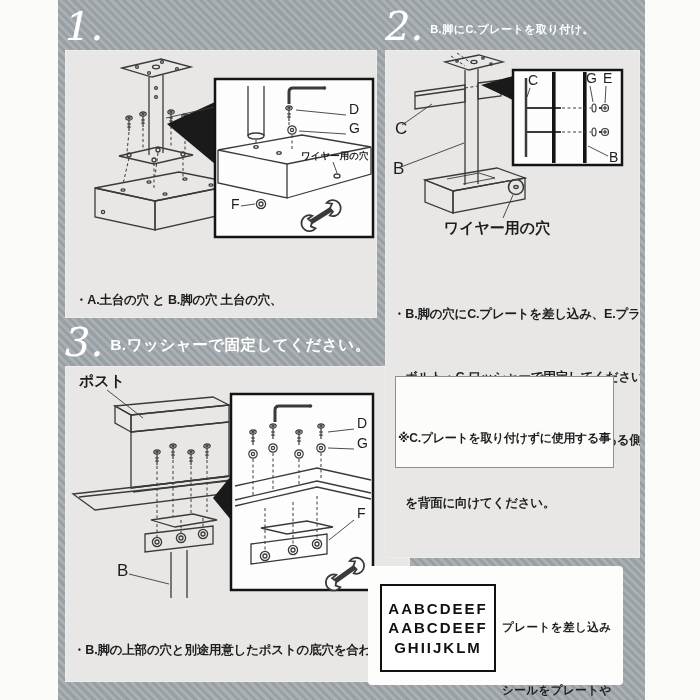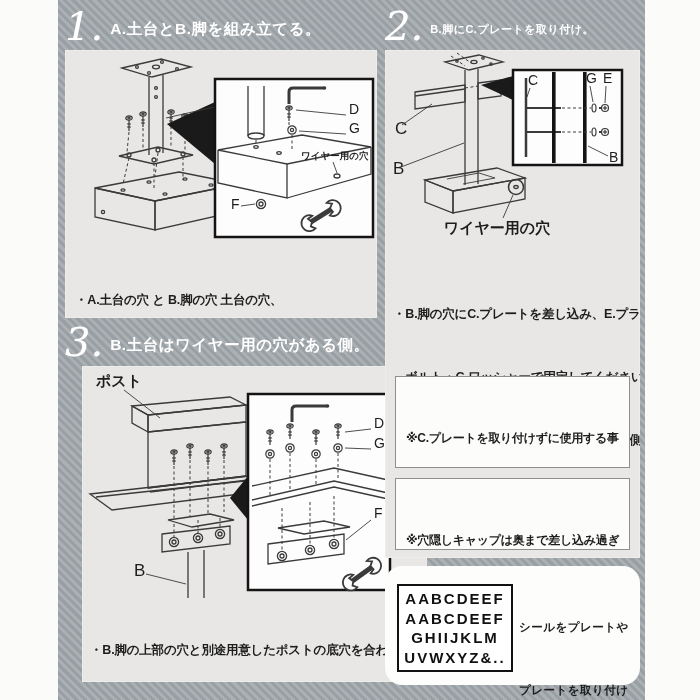--- a/index.html
+++ b/index.html
@@ -28,26 +28,26 @@
     position:absolute;background:#e8e7e5;overflow:hidden;
     box-shadow:0 0 0 1px rgba(255,255,255,.25) inset;
   }
   .diag{position:absolute;}
   .notes{
     position:absolute;color:#1d1d1d;font-size:12.5px;font-weight:600;
     line-height:21px;white-space:pre;letter-spacing:-.2px;
   }
   .caution-box{
     position:absolute;background:#fcfcfb;border:1px solid #8f8f8f;
-    padding:9px 10px;color:#1d1d1d;font-size:12px;font-weight:600;
+    padding:9px 2px;color:#1d1d1d;font-size:12px;font-weight:600;
     line-height:21px;white-space:pre;letter-spacing:-.3px;overflow:hidden;
   }
   .sticker-panel{
-    position:absolute;left:327px;top:566px;width:255px;height:119px;
-    background:#fdfdfc;border-radius:17px;
+    position:absolute;left:310px;top:566px;width:255px;height:119px;
+    background:#fdfdfc;border-radius:4px;
   }
   .letters-box{
     position:absolute;left:12px;top:18px;width:112px;height:84px;
     border:2px solid #111;background:#fff;display:flex;flex-direction:column;
     justify-content:center;align-items:center;
   }
   .letters-row{
     font-size:15px;font-weight:700;letter-spacing:2px;line-height:19.5px;
     color:#111;font-family:"Liberation Sans",sans-serif;white-space:pre;
   }
@@ -97,21 +97,20 @@
       <path d="M13,3 A8,8 0 1 0 13,16 L9,13 L11,9 L8,5 Z" fill="#fdfdfd"></path>
       <path d="M30,-6 A8,8 0 1 1 30,7 L34,4 L32,0 L35,-4 Z" fill="#fdfdfd"></path>
     </g>
   </defs>
 </svg>
 
 <div class="sheet">
 
   <div class="step-header" style="left:7px;top:4px;width:312px;height:44px">
     <span class="step-num">1.</span>
-    <span class="step-title">A.土台とB.脚を組み立てる。</span>
   </div>
 
   <div class="panel" style="left:7px;top:50px;width:312px;height:268px">
     <svg class="diag" style="left:0;top:2px" width="312" height="192" viewBox="0 0 312 192">
       <g class="ln">
         <polygon points="57,16 96,7 126,15 87,25"></polygon>
         <ellipse cx="91" cy="15" rx="3.5" ry="1.8"></ellipse>
         <circle cx="72" cy="15" r="1.4"></circle>
           <circle cx="97" cy="10" r="1.4"></circle>
           <circle cx="112" cy="17" r="1.4"></circle>
@@ -190,24 +189,24 @@
     </svg>
     <div class="notes" style="left:10px;top:198px">
       <div>・A.土台の穴 と B.脚の穴 土台の穴、</div>
       
       
     </div>
   </div>
 
   <div class="step-header" style="left:7px;top:320px;width:312px;height:44px">
     <span class="step-num">3.</span>
-    <span class="step-title">B.土台はワイヤー用の穴がある側。</span>
-  </div>
-
-  <div class="panel" style="left:24px;top:366px;width:345px;height:316px">
+    <span class="step-title">B.ワッシャーで固定してください。</span>
+  </div>
+
+  <div class="panel" style="left:7px;top:366px;width:345px;height:316px">
     <svg class="diag" style="left:0;top:2px" width="312" height="230" viewBox="0 0 312 230">
       <text class="jp-m" x="14" y="18">ポスト</text>
       <line class="thin" x1="42" y1="22" x2="78" y2="50"></line>
       <g class="ln">
         <polygon points="50,38 148,29 164,37 66,47"></polygon>
         <polygon points="50,38 66,47 66,64 50,55"></polygon>
         <polygon points="66,47 164,37 164,54 66,64"></polygon>
         <polyline points="66,64 164,54"></polyline>
         <polyline points="66,64 66,120 164,108 164,54"></polyline>
         <polyline points="66,120 164,108"></polyline>
@@ -361,36 +360,30 @@
       <div>　その際、A.土台はワイヤー用の穴がある側</div>
       <div>　を背面に向けてください。</div>
       <div>・固定にはドライバーをご使用下さい。</div>
     </div>
     <div class="caution-box" style="left:10px;top:326px;width:213px;height:72px">
       <div>※C.プレートを取り付けずに使用する事</div>
       
       
       
     </div>
-    <div class="caution-box" style="left:10px;top:428px;width:213px;height:52px">
-      <div>※穴隠しキャップは奥まで差し込み過ぎ</div>
-      
-      
-    </div>
   </div>
 
   <div class="sticker-panel">
     <div class="letters-box">
       <div class="letters-row">AABCDEEF</div>
       <div class="letters-row">AABCDEEF</div>
       <div class="letters-row">GHIIJKLM</div>
-      <div class="letters-row">UVWXYZ&amp;..</div>
     </div>
     <div class="sticker-text">
+      <div>プレートを差し込み</div>
       <div>シールをプレートや</div>
-      <div>プレートを取り付け</div>
       
       
       
     </div>
   </div>
 
 </div>
 
 </body></html>

